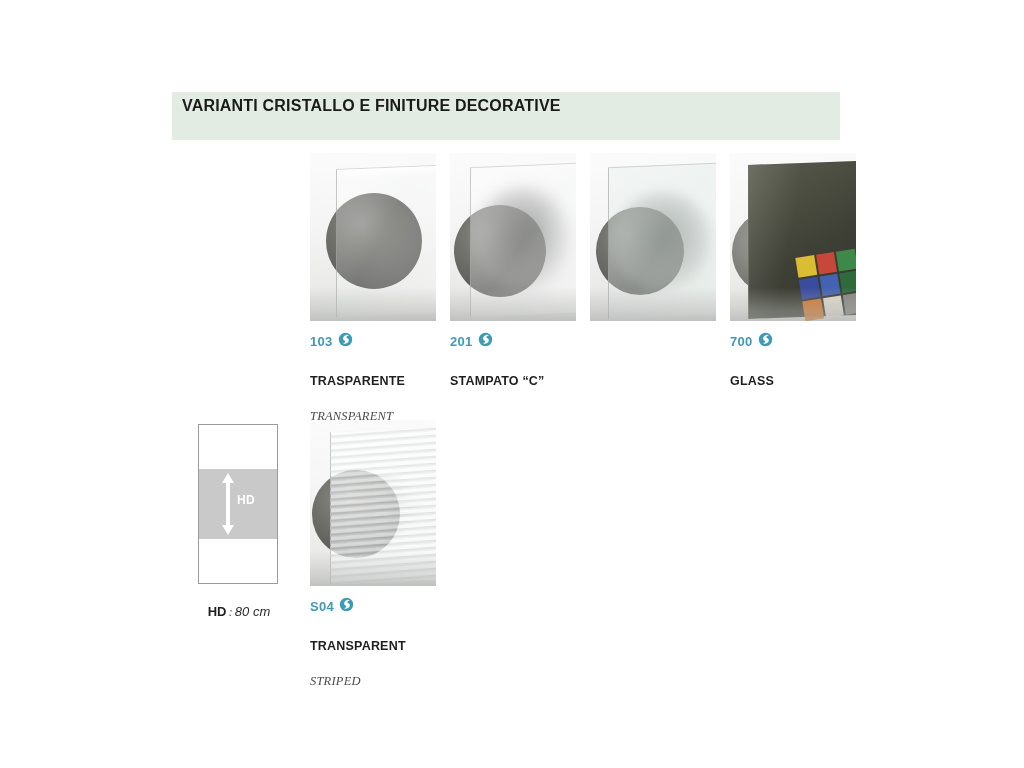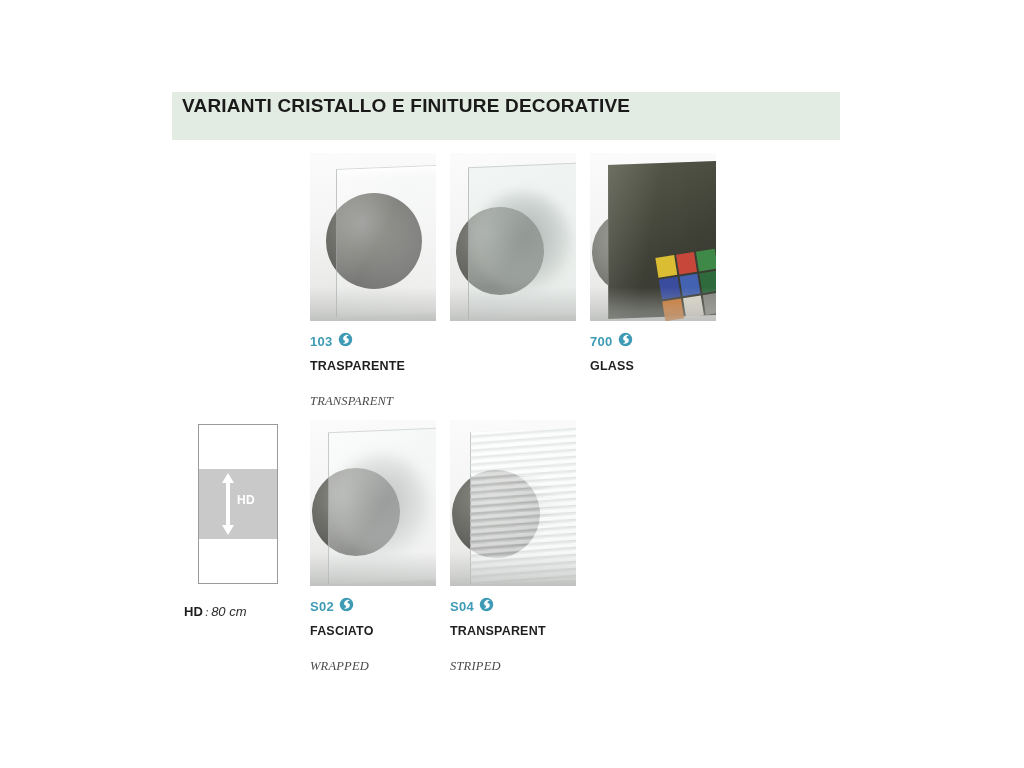--- a/index.html
+++ b/index.html
@@ -30,21 +30,21 @@
     top: 92px;
     width: 668px;
     height: 48px;
     background: #e2ece2;
     padding: 6px 0 0 10px;
     box-sizing: border-box;
   }
   .header-title {
     font-family: "Liberation Sans", sans-serif;
     font-weight: bold;
-    font-size: 19px;
+    font-size: 16px;
     letter-spacing: 0.2px;
     color: #1a1a1a;
     line-height: 16px;
     margin: 0;
     white-space: nowrap;
   }
   .header-subtitle {
     font-family: "Liberation Serif", serif;
     font-style: italic;
     font-size: 13.5px;
@@ -253,21 +253,21 @@
     font-size: 13px;
     color: #3f9bb5;
     letter-spacing: .3px;
   }
   .finish-icon { display:block; }
   .name {
     font-family: "Liberation Sans", sans-serif;
     font-weight: bold;
     font-size: 12.5px;
     color: #1f1f1f;
-    margin-top: 9px;
+    margin-top: 24px;
     letter-spacing: .2px;
     white-space: nowrap;
   }
   .name-en {
     font-family: "Liberation Serif", serif;
     font-style: italic;
     font-size: 12.5px;
     color: #4a4a4a;
     margin-top: 21px;
     letter-spacing: .2px;
@@ -309,21 +309,21 @@
     font-family: "Liberation Sans", sans-serif;
     font-weight: bold;
     font-size: 12px;
     color: #ffffff;
     letter-spacing: .4px;
   }
   .hd-caption {
     margin-top: 18px;
     margin-left: -14px;
     width: 110px;
-    text-align: left;
+    text-align: center;
     white-space: nowrap;
   }
   .hd-caption .hd-key {
     font-family: "Liberation Sans", sans-serif;
     font-weight: bold;
     font-size: 13px;
     color: #1f1f1f;
   }
   .hd-caption .hd-sep {
     font-family: "Liberation Serif", serif;
@@ -365,20 +365,42 @@
               <circle cx="8" cy="8" r="7.2" fill="#3f9bb5"></circle>
               <path d="M11.4 3.6c-.6-.5-1.6-.7-2.6-.5-1.9.4-3.3 2-3.3 3.7 0 1 .5 1.8 1.3 2.2.9.4 1.1 1 .7 1.7-.4.7-1.4 1.1-2.4.9 1 .9 2.6 1.1 4 .5 1.6-.7 2.6-2.2 2.4-3.6-.1-.9-.7-1.5-1.5-1.8-.9-.3-1.2-.9-.8-1.6.3-.6 1.2-1.1 2.2-1z" fill="#ffffff"></path>
             </svg>
           </span>
         </div>
         <div class="name">TRASPARENTE</div>
         <div class="name-en">TRANSPARENT</div>
       </div>
     </div>
 
+    <div class="card">
+      <div class="thumb t-stampato">
+        <div class="backdrop"></div>
+        <div class="sphere"></div>
+        <div class="blurblob"></div>
+        <div class="pane"></div>
+        <div class="shadowfloor"></div>
+      </div>
+      <div class="caption">
+        <div class="code-line">
+          <span class="code">201</span>
+          <span class="finish-icon">
+            <svg width="15" height="15" viewBox="0 0 16 16">
+              <circle cx="8" cy="8" r="7.2" fill="#3f9bb5"></circle>
+              <path d="M11.4 3.6c-.6-.5-1.6-.7-2.6-.5-1.9.4-3.3 2-3.3 3.7 0 1 .5 1.8 1.3 2.2.9.4 1.1 1 .7 1.7-.4.7-1.4 1.1-2.4.9 1 .9 2.6 1.1 4 .5 1.6-.7 2.6-2.2 2.4-3.6-.1-.9-.7-1.5-1.5-1.8-.9-.3-1.2-.9-.8-1.6.3-.6 1.2-1.1 2.2-1z" fill="#ffffff"></path>
+            </svg>
+          </span>
+        </div>
+        <div class="name">STAMPATO “C”</div>
+        <div class="name-en"></div>
+      </div>
+    </div>
 
     <div class="card">
       <div class="thumb t-acidato">
         <div class="backdrop"></div>
         <div class="sphere"></div>
         <div class="blurblob"></div>
         <div class="pane"></div>
         <div class="shadowfloor"></div>
       </div>
     </div>
@@ -430,42 +452,20 @@
       </div>
       <div class="hd-label">HD</div>
     </div>
     <div class="hd-caption">
       <span class="hd-key">HD</span><span class="hd-sep">:</span><span class="hd-val">80 cm</span>
     </div>
   </div>
 
   <div class="row row-2">
 
-    <div class="card">
-      <div class="thumb t-fasciato">
-        <div class="backdrop"></div>
-        <div class="sphere"></div>
-        <div class="blurblob"></div>
-        <div class="pane"></div>
-        <div class="shadowfloor"></div>
-      </div>
-      <div class="caption">
-        <div class="code-line">
-          <span class="code">S02</span>
-          <span class="finish-icon">
-            <svg width="15" height="15" viewBox="0 0 16 16">
-              <circle cx="8" cy="8" r="7.2" fill="#3f9bb5"></circle>
-              <path d="M11.4 3.6c-.6-.5-1.6-.7-2.6-.5-1.9.4-3.3 2-3.3 3.7 0 1 .5 1.8 1.3 2.2.9.4 1.1 1 .7 1.7-.4.7-1.4 1.1-2.4.9 1 .9 2.6 1.1 4 .5 1.6-.7 2.6-2.2 2.4-3.6-.1-.9-.7-1.5-1.5-1.8-.9-.3-1.2-.9-.8-1.6.3-.6 1.2-1.1 2.2-1z" fill="#ffffff"></path>
-            </svg>
-          </span>
-        </div>
-        <div class="name">FASCIATO</div>
-        <div class="name-en">WRAPPED</div>
-      </div>
-    </div>
 
     <div class="card">
       <div class="thumb t-millerighe">
         <div class="backdrop"></div>
         <div class="sphere"></div>
         <div class="stripes">
             <i style="top: 0px; width: 74px; opacity: 0.85;"></i>
             <i style="top: 9px; width: 86px; opacity: 0.81;"></i>
             <i style="top: 18px; width: 92px; opacity: 0.77;"></i>
             <i style="top: 27px; width: 96px; opacity: 0.73;"></i>

